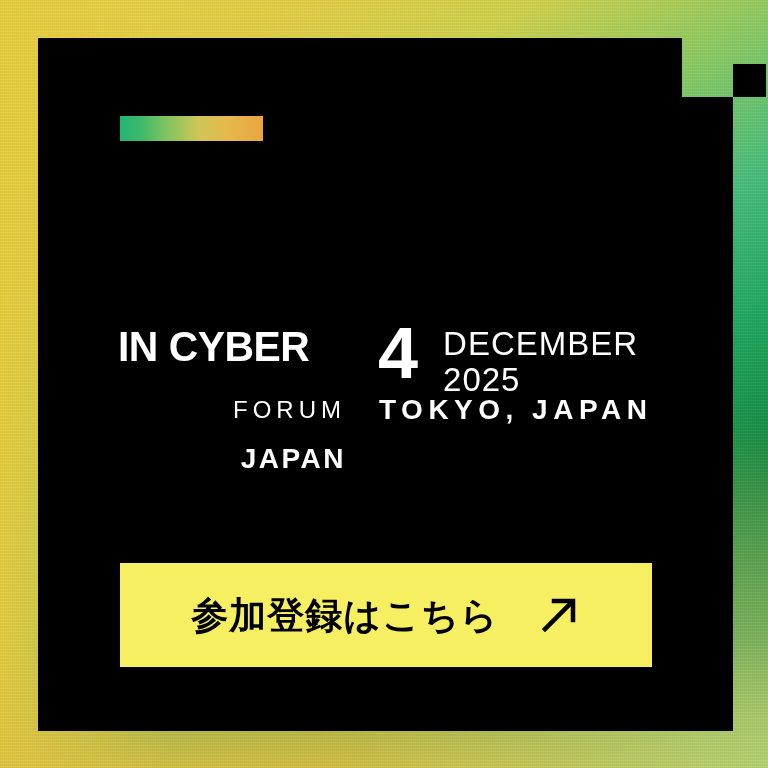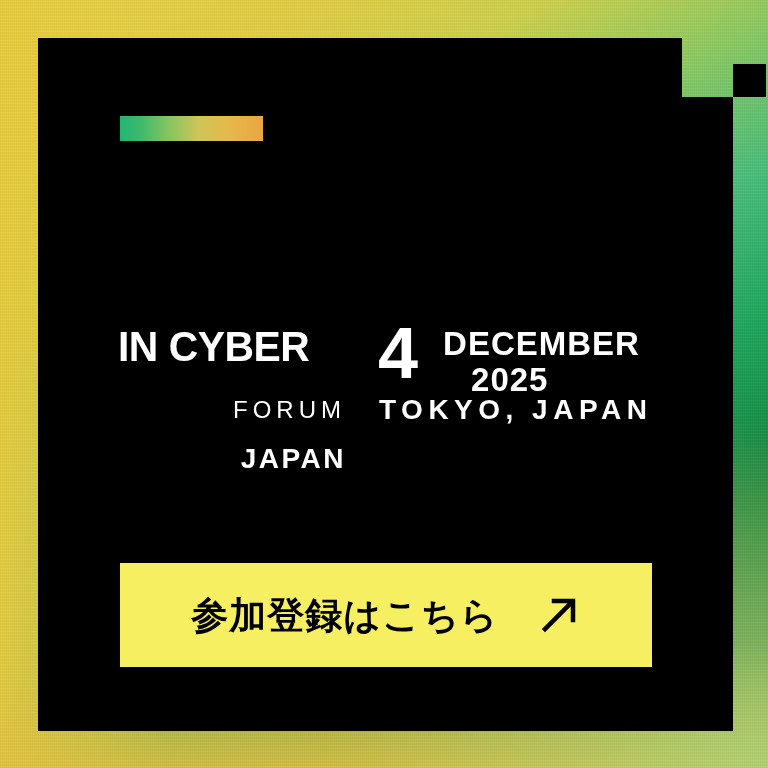--- a/index.html
+++ b/index.html
@@ -187,32 +187,31 @@
     line-height: 0.88;
     letter-spacing: -2px;
   }
   .monthyear {
     margin-left: 27px;
     margin-top: 4px;
   }
   .month {
     color: #fff;
     font-size: 33px;
-    font-weight: 700;
+    font-weight: 400;
     letter-spacing: 1px;
     line-height: 1.08;
     white-space: nowrap;
   }
   .year {
     color: #fff;
     font-size: 33px;
-    font-weight: 700;
+    font-weight: 400;
     letter-spacing: 1px;
     line-height: 1.08;
-    margin-left: 28px;
   }
   .location {
     position: absolute;
     left: 379px;
     top: 394px;
     color: #fff;
     font-size: 28px;
     font-weight: 700;
     letter-spacing: 5.5px;
     white-space: nowrap;

